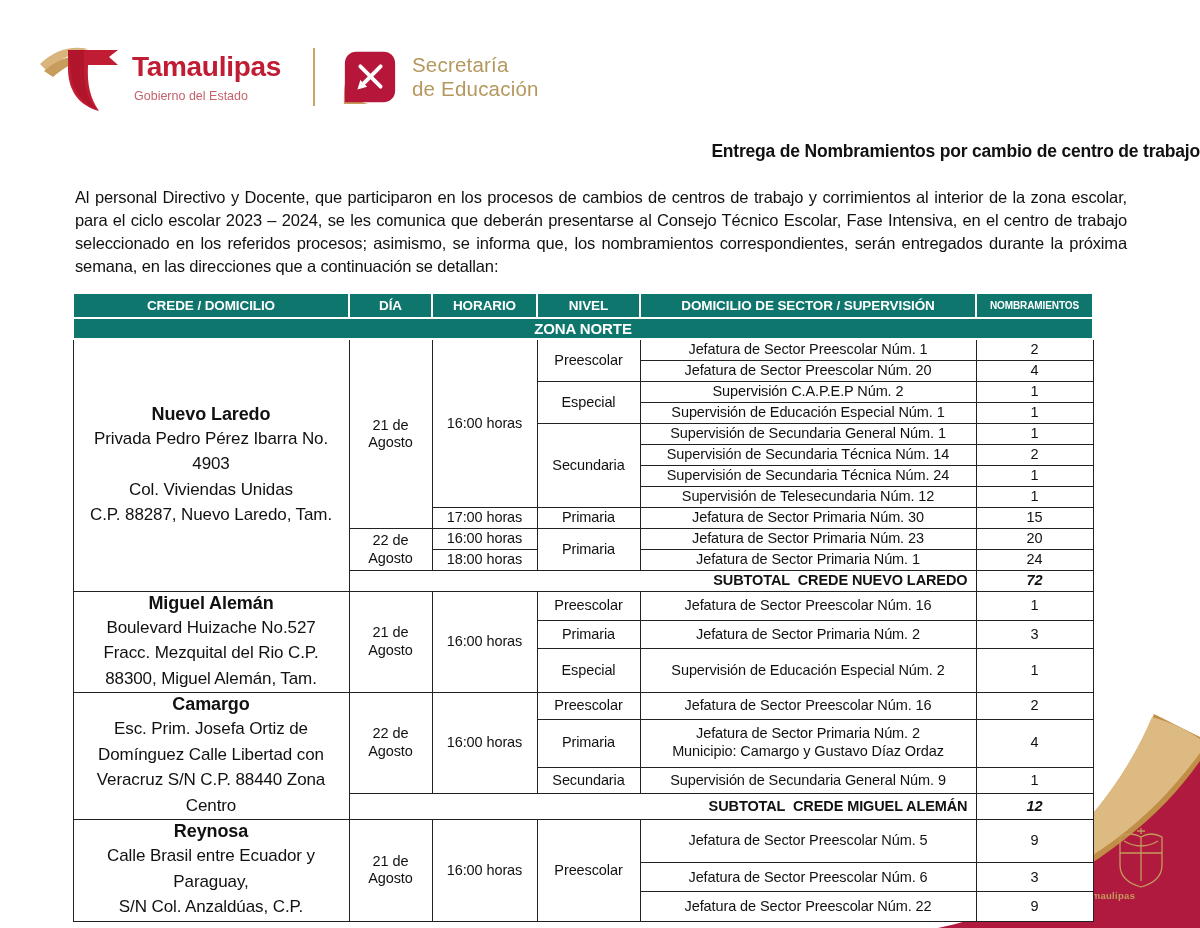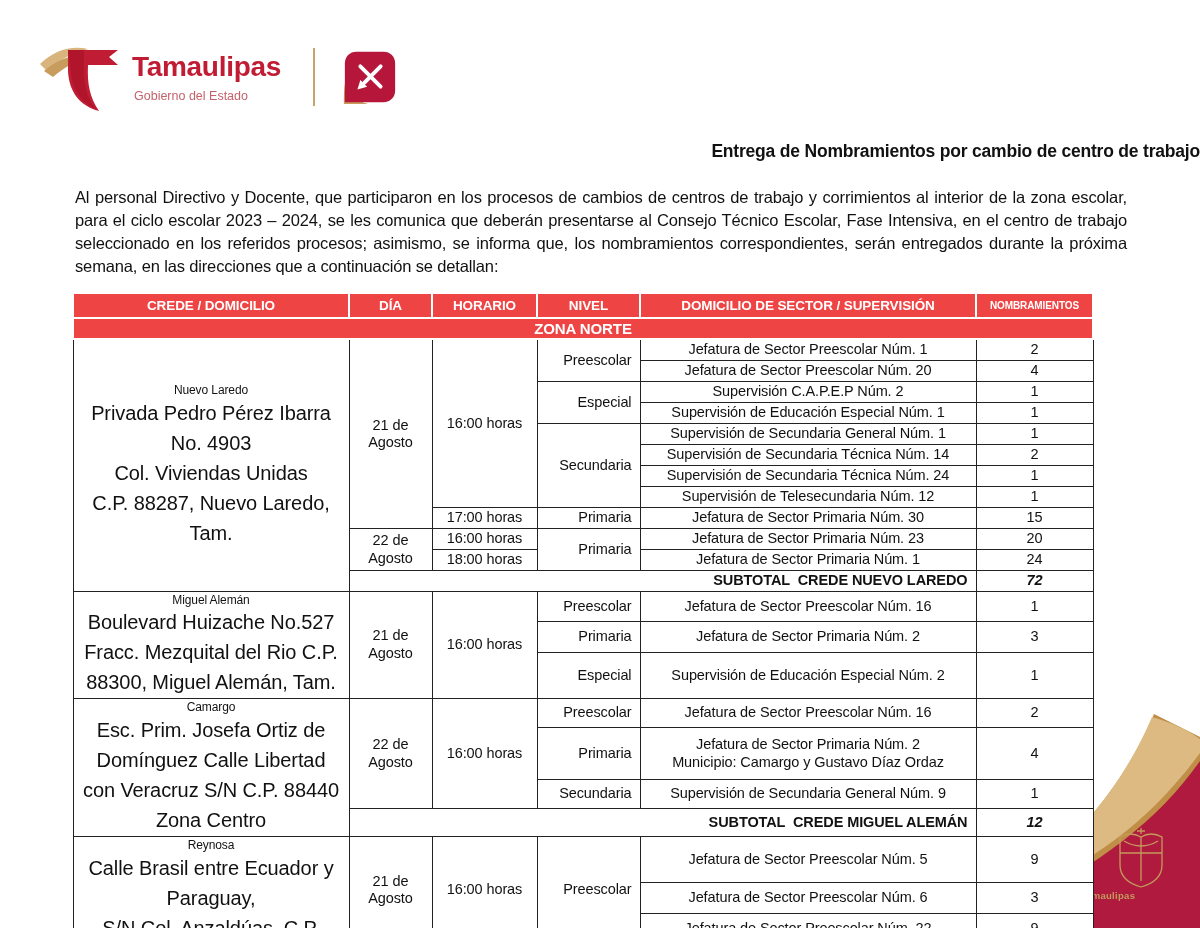--- a/index.html
+++ b/index.html
@@ -38,36 +38,36 @@
   
   table.main {
     margin:14px 0 0 72px;
     width:1020px;
     border-collapse:collapse;
     table-layout:fixed;
     font-size:14.5px;
     letter-spacing:-0.1px;
   }
   table.main thead th, table.main .zona td {
-    background:#ef4444; color:#fff; font-weight:bold;
+    background:#0f766e; color:#fff; font-weight:bold;
     border:2px solid #fff; padding:0;margin-top:17px;
   }
   table.main thead th { height:25px; font-size:13.5px; }
   table.main thead th.small { font-size:10px; }
   table.main .zona td { height:21px; font-size:15px; text-align:center; }
   table.main tbody td {
     border:1px solid #222; background:#fff;
     padding:1px 8px; vertical-align:middle; line-height:1.22;
   }
   td.crede { text-align:center; padding:2px 6px; }
-  .crede-name { font-weight:normal; font-size:12px; }
-  .crede-addr { white-space:pre-line; font-size:20px; line-height:1.5; }
+  .crede-name { font-weight:bold; font-size:18px; }
+  .crede-addr { white-space:pre-line; font-size:17px; line-height:1.5; }
   td.dia { text-align:center; white-space:pre-line; }
   td.horario { text-align:center; }
-  td.nivel { text-align:right; padding-left:9px; }
+  td.nivel { text-align:center; padding-left:9px; }
   td.jefatura { text-align:center; white-space:pre-line; }
   td.num { text-align:center; }
   td.subtotal-label { text-align:right; font-weight:bold; white-space:pre-wrap; }
   td.subtotal-num { text-align:center; font-weight:bold;font-style:italic; }
   tr.h21 { height:21px; } tr.h19 { height:19px; } tr.h23 { height:23px; }
   tr.h32 { height:32px; } tr.h33 { height:33px; } tr.h34 { height:34px; }
 </style>
 </head>
 <body>
 
@@ -101,20 +101,24 @@
       <div class="divider"></div>
       <svg width="58" height="58" viewBox="0 0 60 60" aria-hidden="true">
         <path d="M3,58 C3,44 3,34 8,26 C7,42 14,54 28,58 Z" fill="#C89C5C"></path>
         <path d="M16,4 H44 C51,4 56,9 56,16 V44 C56,51 51,56 44,56 H4 V16 C4,9 9,4 16,4 Z" fill="#B5163A"></path>
         <g stroke="#fff" stroke-width="4" stroke-linecap="round" fill="none">
           <path d="M20,19 L41,40"></path>
           <path d="M41,19 L24,36"></path>
         </g>
         <path d="M20,33 L27,40 L17,43 Z" fill="#fff"></path>
       </svg>
+      <div class="se-text">
+        <div>Secretaría</div>
+        <div>de Educación</div>
+      </div>
     </div>
 
     <div class="doc-title">Entrega de Nombramientos por cambio de centro de trabajo</div>
     <p class="doc-intro">Al personal Directivo y Docente, que participaron en los procesos de cambios de centros de trabajo y corrimientos al interior de la zona escolar, para el ciclo escolar 2023 – 2024, se les comunica que deberán presentarse al Consejo Técnico Escolar, Fase Intensiva, en el centro de trabajo seleccionado en los referidos procesos; asimismo, se informa que, los nombramientos correspondientes, serán entregados durante la próxima semana, en las direcciones que a continuación se detallan:</p>
 
     <table class="main">
       <colgroup>
         <col style="width:276px">
           <col style="width:83px">
           <col style="width:105px">

